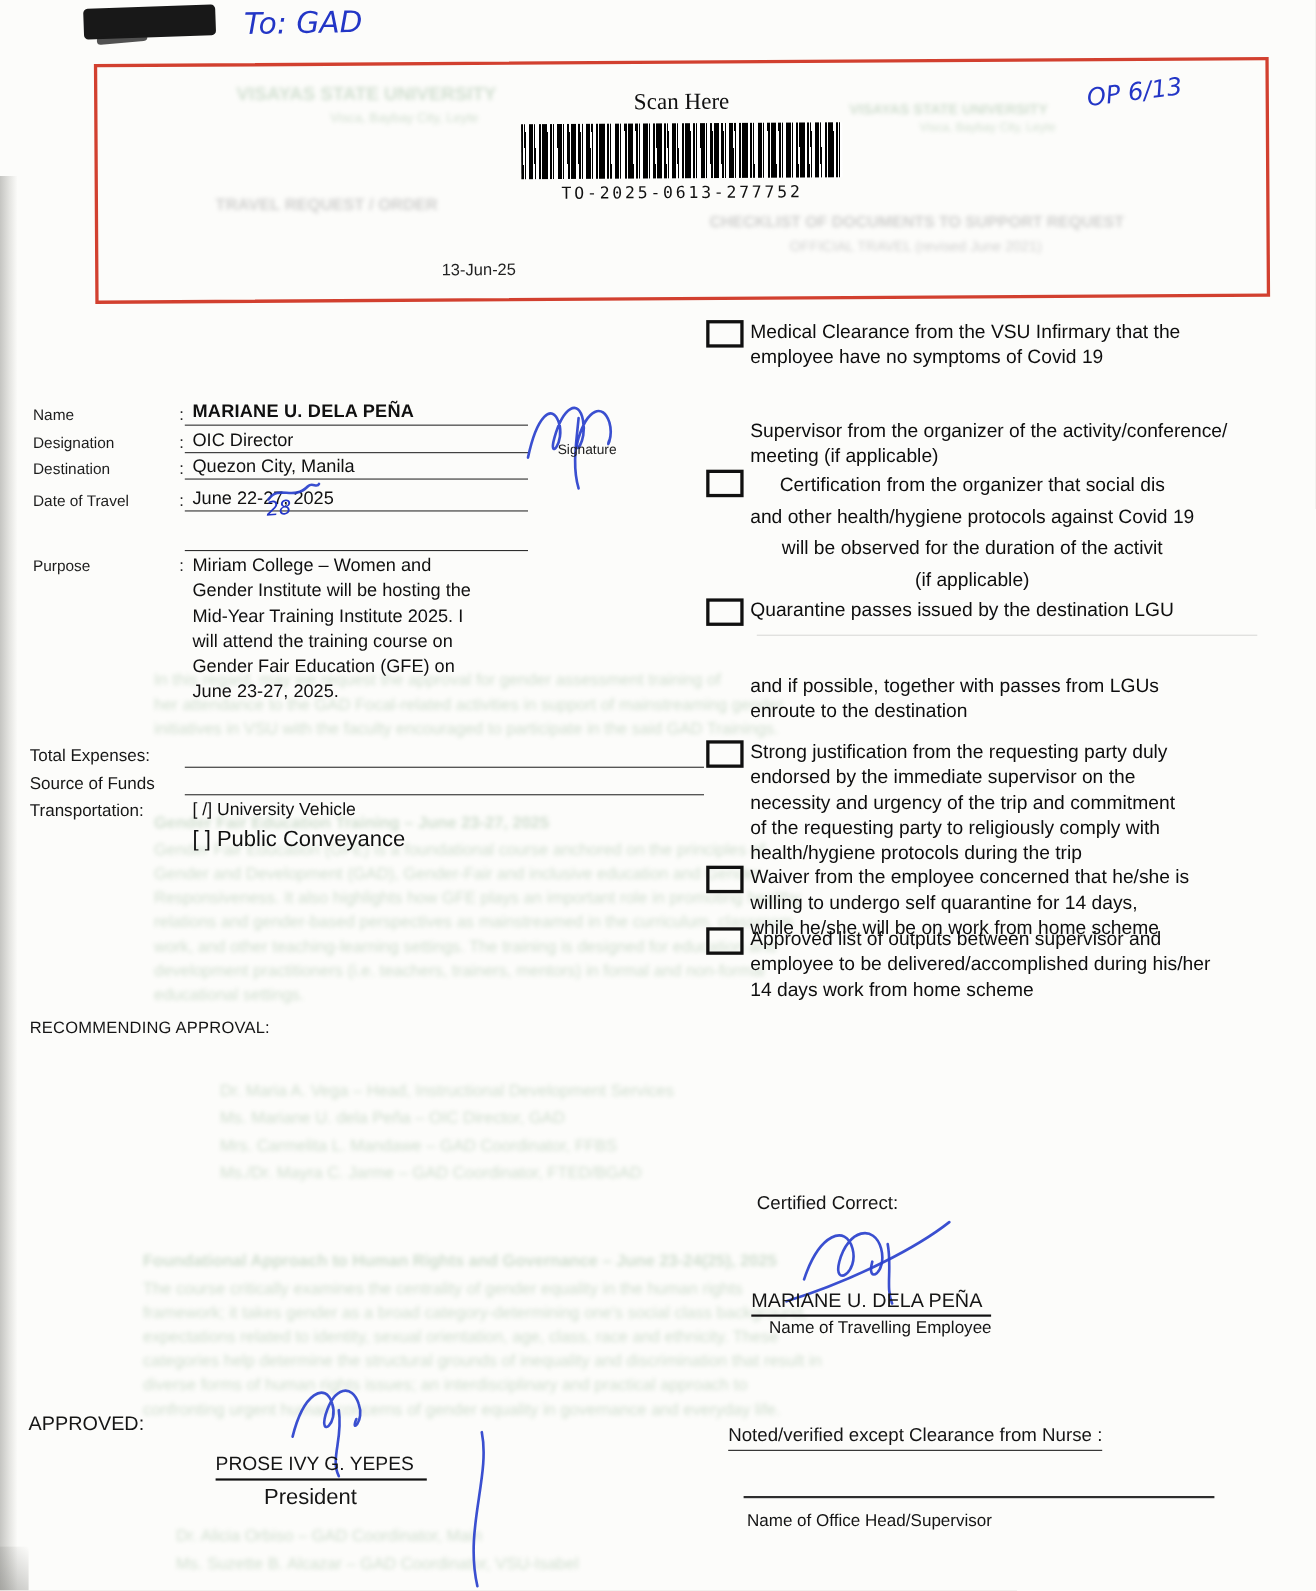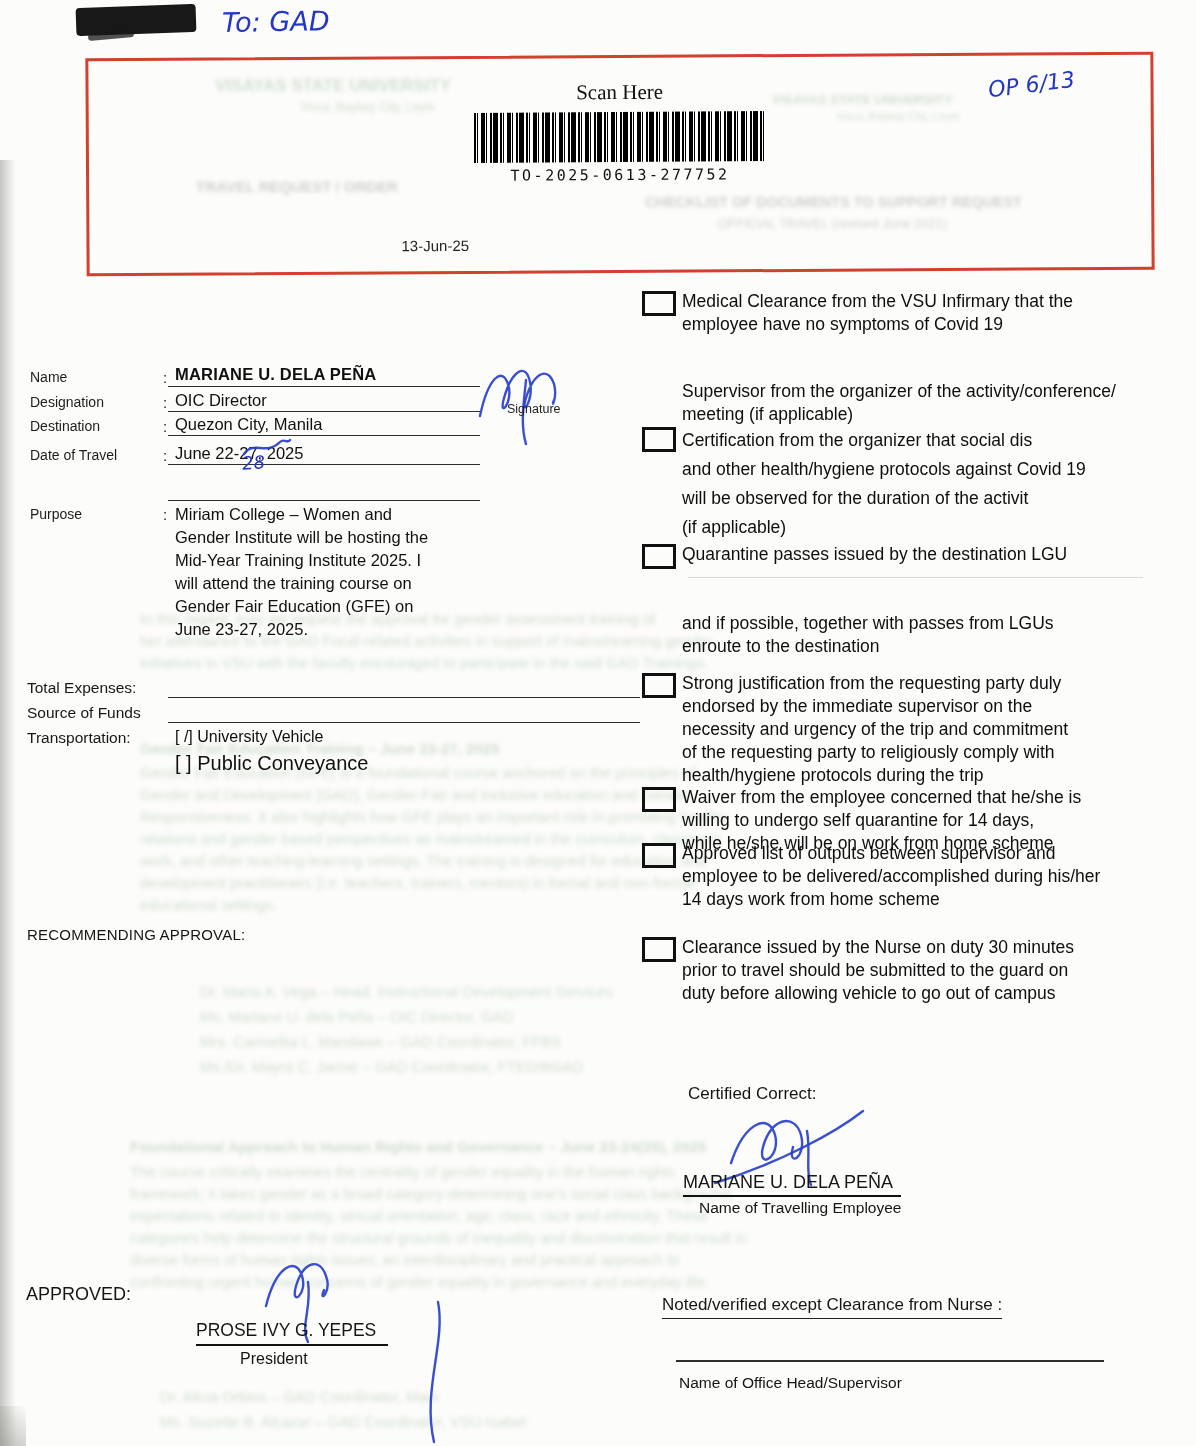--- a/index.html
+++ b/index.html
@@ -32,21 +32,21 @@
   .colon{position:absolute;left:163px;font-size:15px;color:#222;}
   .val{position:absolute;font-size:16.5px;color:#101010;}
   .val.b{font-weight:bold;letter-spacing:.2px;}
   .pre{white-space:pre-line;line-height:23px;}
   .uline{position:absolute;height:0;border-top:1.6px solid #2e2e2e;}
   .siglabel{position:absolute;font-size:12.5px;color:#222;}
   
   .chk-item{position:absolute;left:642px;width:515px;display:flex;align-items:flex-start;gap:6px;
             font-size:17.5px;line-height:23px;color:#0e0e0e;}
   .chk-item .txt{white-space:pre-line;}
-  .chk-item.lh-lg{line-height:29px;}
+  .chk-item.lh-lg{line-height:29px;text-align:center;}
   .cbox{flex:0 0 34px;box-sizing:border-box;width:34px;height:25px;border:3.5px solid #101010;margin-top:1px;}
   .no-box .txt{margin-left:40px;}
   
   .bold-b{font-weight:normal;}
   
   .sig{position:absolute;}
   .sig path{stroke:#2940cc;stroke-width:2.4;fill:none;stroke-linecap:round;opacity:.92;}
   .hand{position:absolute;font-family:"DejaVu Sans",sans-serif;font-style:italic;color:#2336c6;}
   
   .blob{position:absolute;background:#181818;border-radius:4px;}
@@ -197,26 +197,20 @@
     <div class="txt">Waiver from the employee concerned that he/she is
 willing to undergo self quarantine for 14 days,
 while he/she will be on work from home scheme</div>
   </div>
   <div class="chk-item" style="top:842px">
     <div class="cbox"></div>
     <div class="txt">Approved list of outputs between supervisor and
 employee to be delivered/accomplished during his/her
 14 days work from home scheme</div>
   </div>
-  <div class="chk-item" style="top:936px">
-    <div class="cbox"></div>
-    <div class="txt">Clearance issued by the Nurse on duty 30 minutes
-prior to travel should be submitted to the guard on
-duty before allowing vehicle to go out of campus</div>
-  </div>
 
   <div class="abs bold-b" style="left:688px;top:1084px;font-size:17px">Certified Correct:</div>
   <svg class="sig" style="left:695px;top:1105px;width:210px;height:85px" viewBox="0 0 210 85">
     <path d="M36,58 C50,16 74,8 80,30 C86,52 62,66 68,42 C76,12 100,8 106,30 C112,52 92,64 98,42"></path>
     <path d="M168,6 C140,28 84,58 20,78"></path>
     <path d="M112,26 C116,48 110,66 116,80"></path>
   </svg>
   <div class="abs bold-b" style="left:683px;top:1172px;font-size:18px;border-bottom:2px solid #111;padding:0 8px 2px 0">MARIANE U. DELA PEÑA</div>
   <div class="abs bold-b" style="left:699px;top:1199px;font-size:15.5px">Name of Travelling Employee</div>
 
@@ -226,15 +220,15 @@
 
   <div class="abs bold-b" style="left:26px;top:1284px;font-size:18px">APPROVED:</div>
   <svg class="sig" style="left:248px;top:1246px;width:120px;height:100px" viewBox="0 0 120 100">
     <path d="M18,60 C28,20 48,10 54,30 C60,48 42,62 48,40 C56,14 72,12 78,30 C84,46 70,58 76,44"></path>
     <path d="M60,36 C64,62 52,80 60,96"></path>
   </svg>
   <svg class="sig" style="left:408px;top:1298px;width:50px;height:148px" viewBox="0 0 50 148">
     <path d="M30,4 C38,44 14,92 26,144"></path>
   </svg>
   <div class="abs bold-b" style="left:196px;top:1320px;font-size:17.5px;border-bottom:2.4px solid #111;padding:0 12px 3px 0">PROSE IVY G. YEPES</div>
-  <div class="abs" style="left:240px;top:1350px;font-size:16px">President</div>
+  <div class="abs" style="left:240px;top:1350px;font-size:20px">President</div>
 
 </div>
 
 </body></html>

